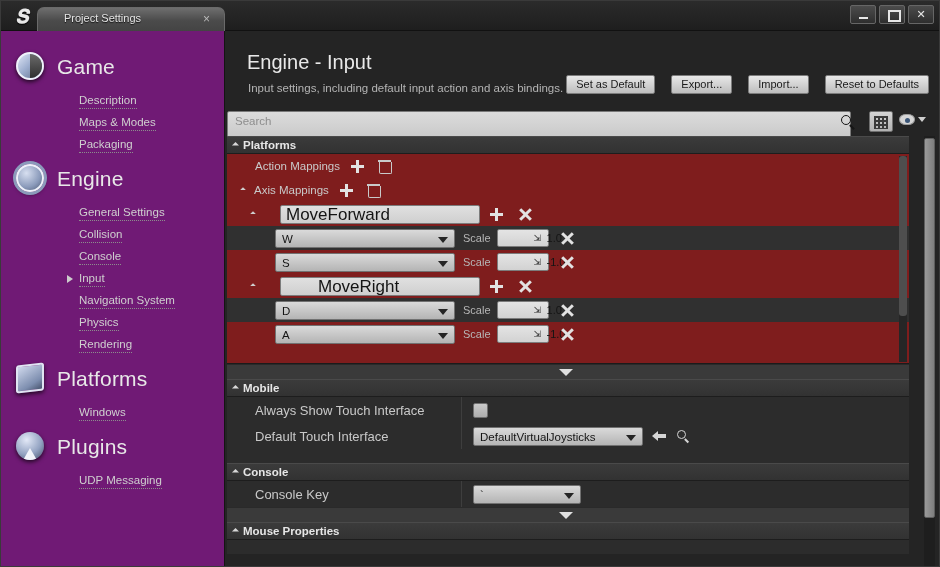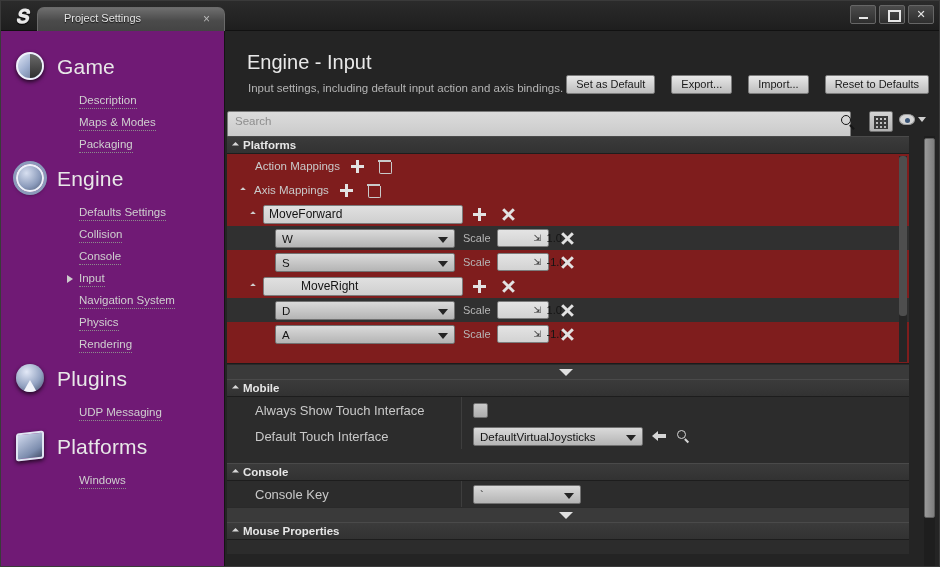--- a/index.html
+++ b/index.html
@@ -329,22 +329,22 @@
     width: 15px; height: 3px; background: #e2e2e2;
   }
   .xbtn::before { transform: rotate(45deg); }
   .xbtn::after { transform: rotate(-45deg); }
 
   .txtfield {
     height: 19px;
     background: linear-gradient(#e0e0e0,#cfcfcf);
     border: 1px solid #7c7c7c;
     border-radius: 2px;
-    font-size: 12px; color: #141414;
-    padding: 0 5px; line-height: 17px;
+    font-size: 17px; color: #141414;
+    padding: 0 5px; line-height: 17px; margin-left: 17px;
   }
   .combo {
     height: 19px;
     background: linear-gradient(#dadada,#b4b4b4);
     border: 1px solid #717171;
     border-radius: 2px;
     font-size: 11.5px; color: #141414;
     padding: 0 5px; line-height: 17px;
     position: relative;
   }
@@ -498,68 +498,68 @@
 
       <div class="group">
         <div class="group-head">
           <div class="gicon gear">
               <div class="disc"></div>
             </div>
           <div class="group-title">Engine</div>
         </div>
         <div class="sub">
           <div class="sub-item">
-            <span class="lbl">Defaults Settings</span>
+            <span class="lbl">General Settings</span>
           </div>
           <div class="sub-item">
             <span class="lbl">Collision</span>
           </div>
           <div class="sub-item">
             <span class="lbl">Console</span>
           </div>
           <div class="sub-item">
             <span class="tri"></span>
             <span class="lbl">Input</span>
           </div>
           <div class="sub-item">
             <span class="lbl">Navigation System</span>
           </div>
           <div class="sub-item">
             <span class="lbl">Physics</span>
           </div>
           <div class="sub-item">
             <span class="lbl">Rendering</span>
+          </div>
+        </div>
+      </div>
+
+      <div class="group">
+        <div class="group-head">
+          <div class="gicon plat">
+              <div class="disc"></div>
+            </div>
+          <div class="group-title">Platforms</div>
+        </div>
+        <div class="sub">
+          <div class="sub-item">
+            <span class="lbl">Windows</span>
           </div>
         </div>
       </div>
 
       <div class="group">
         <div class="group-head">
           <div class="gicon plug">
               <div class="disc"></div>
             </div>
           <div class="group-title">Plugins</div>
         </div>
         <div class="sub">
           <div class="sub-item">
             <span class="lbl">UDP Messaging</span>
-          </div>
-        </div>
-      </div>
-
-      <div class="group">
-        <div class="group-head">
-          <div class="gicon plat">
-              <div class="disc"></div>
-            </div>
-          <div class="group-title">Platforms</div>
-        </div>
-        <div class="sub">
-          <div class="sub-item">
-            <span class="lbl">Windows</span>
           </div>
         </div>
       </div>
     </div>
 
     <div class="main">
 
       <div class="page-title">Engine - Input</div>
       <div class="page-desc">Input settings, including default input action and axis bindings.</div>
 

